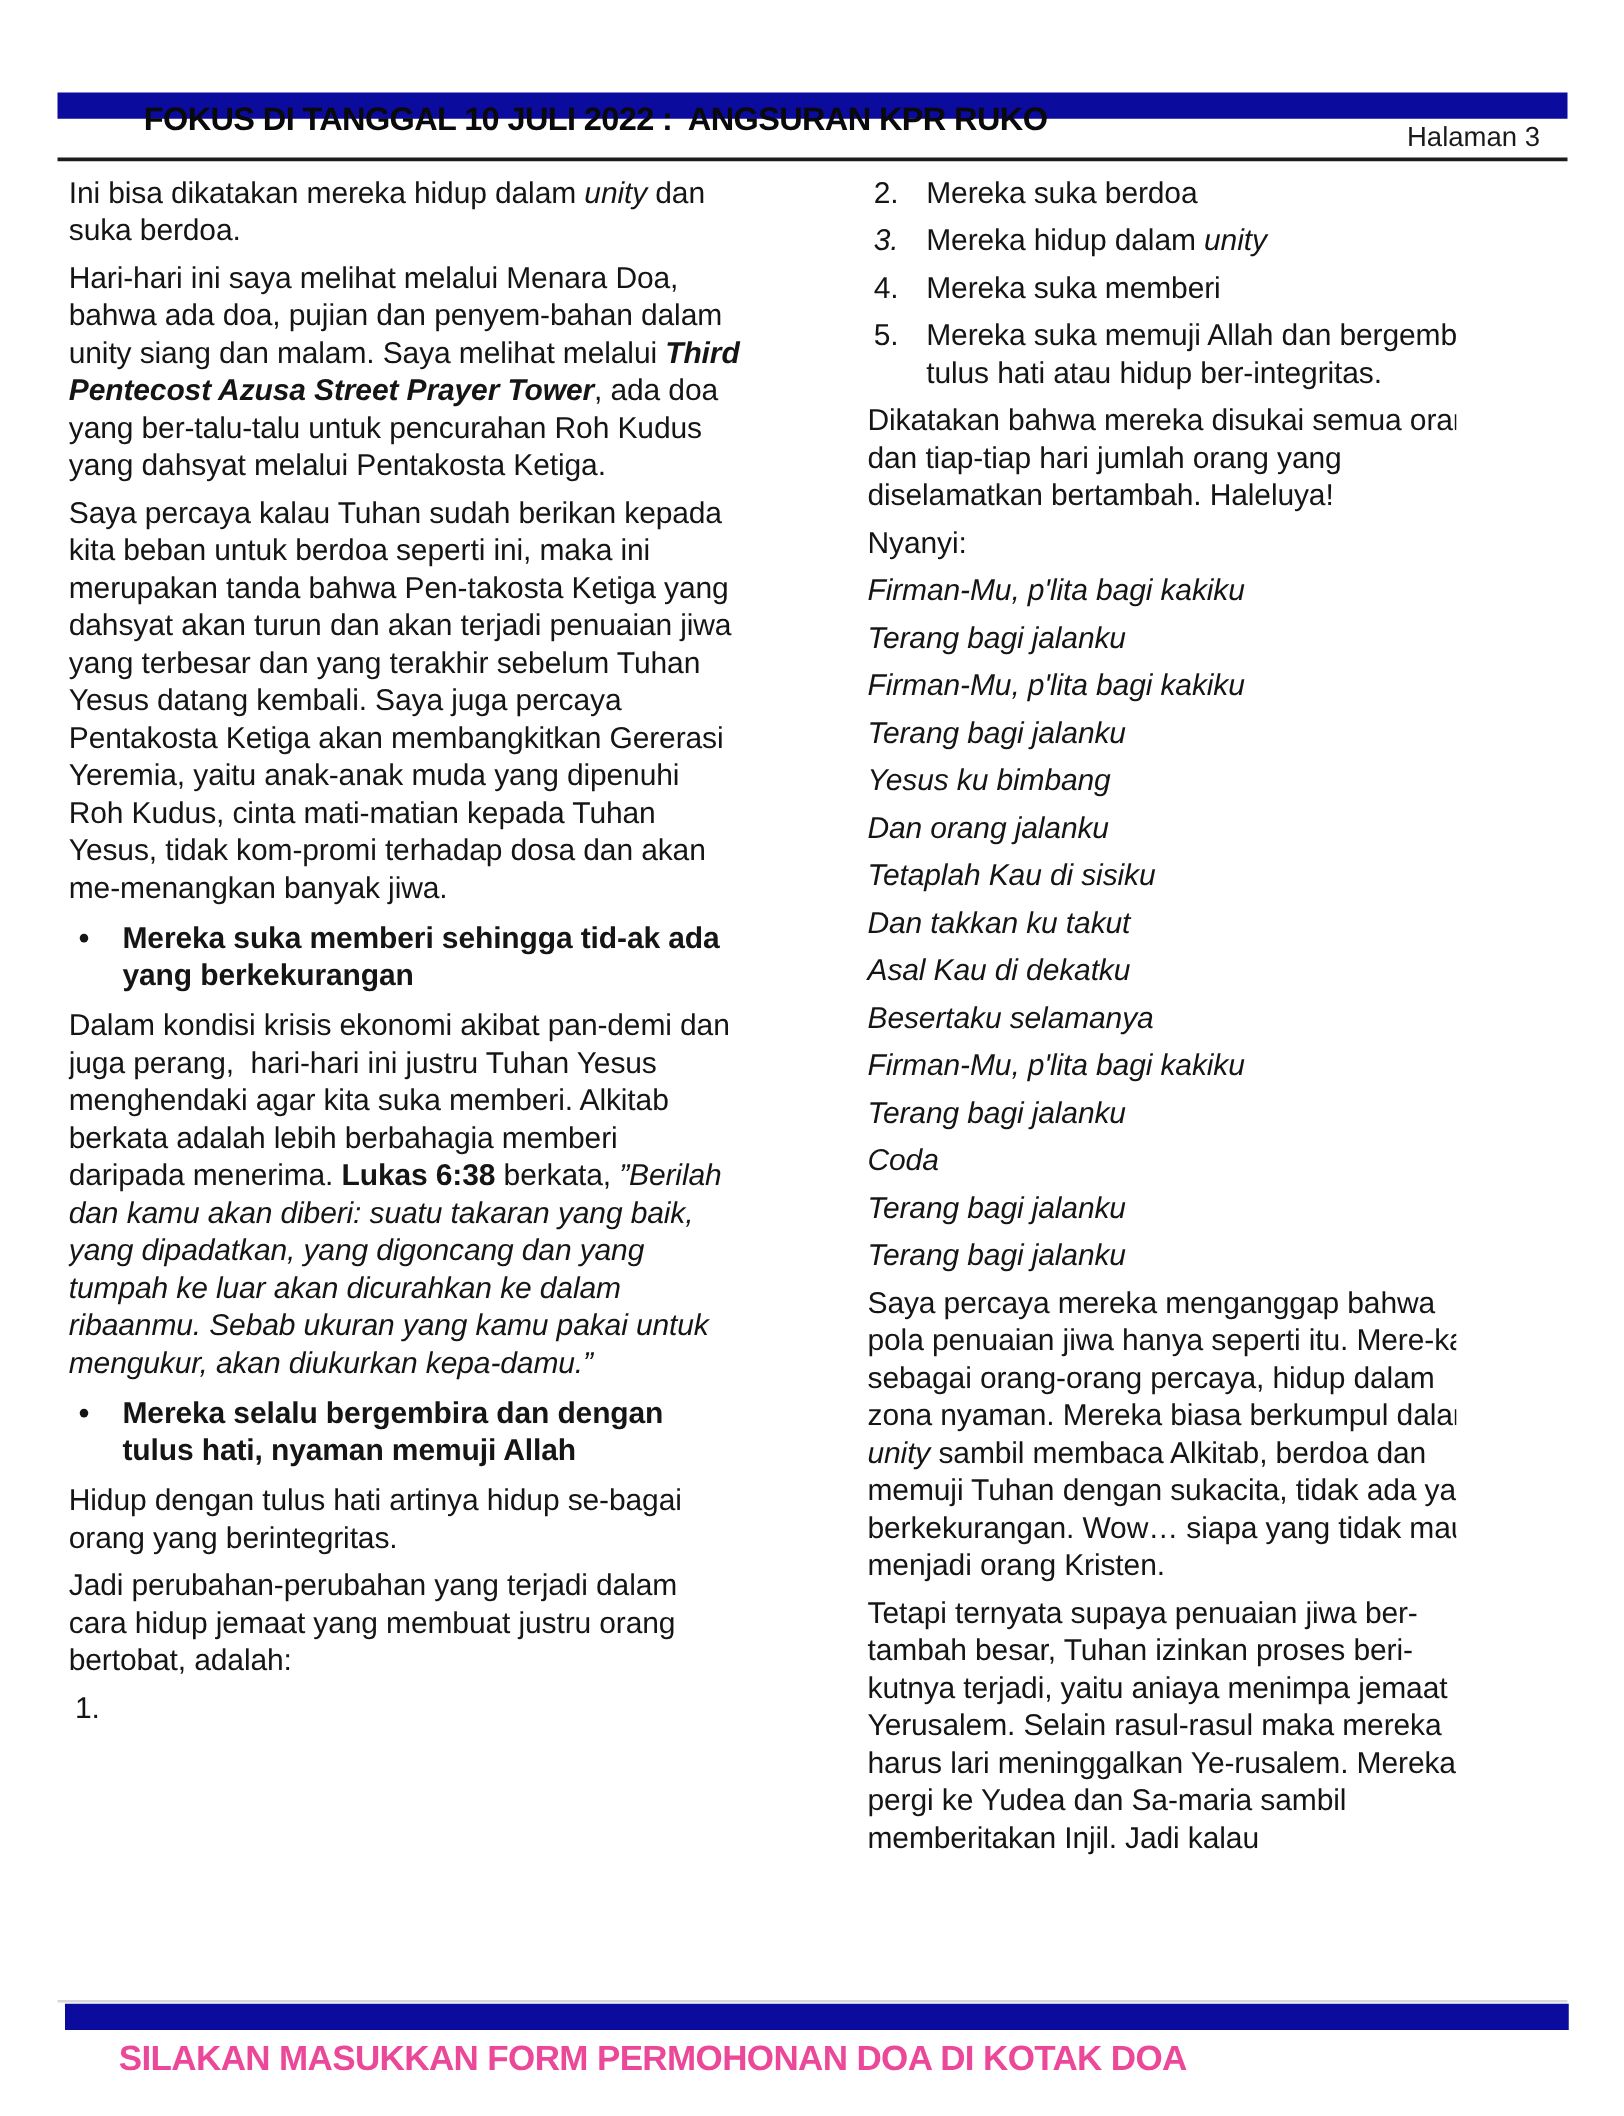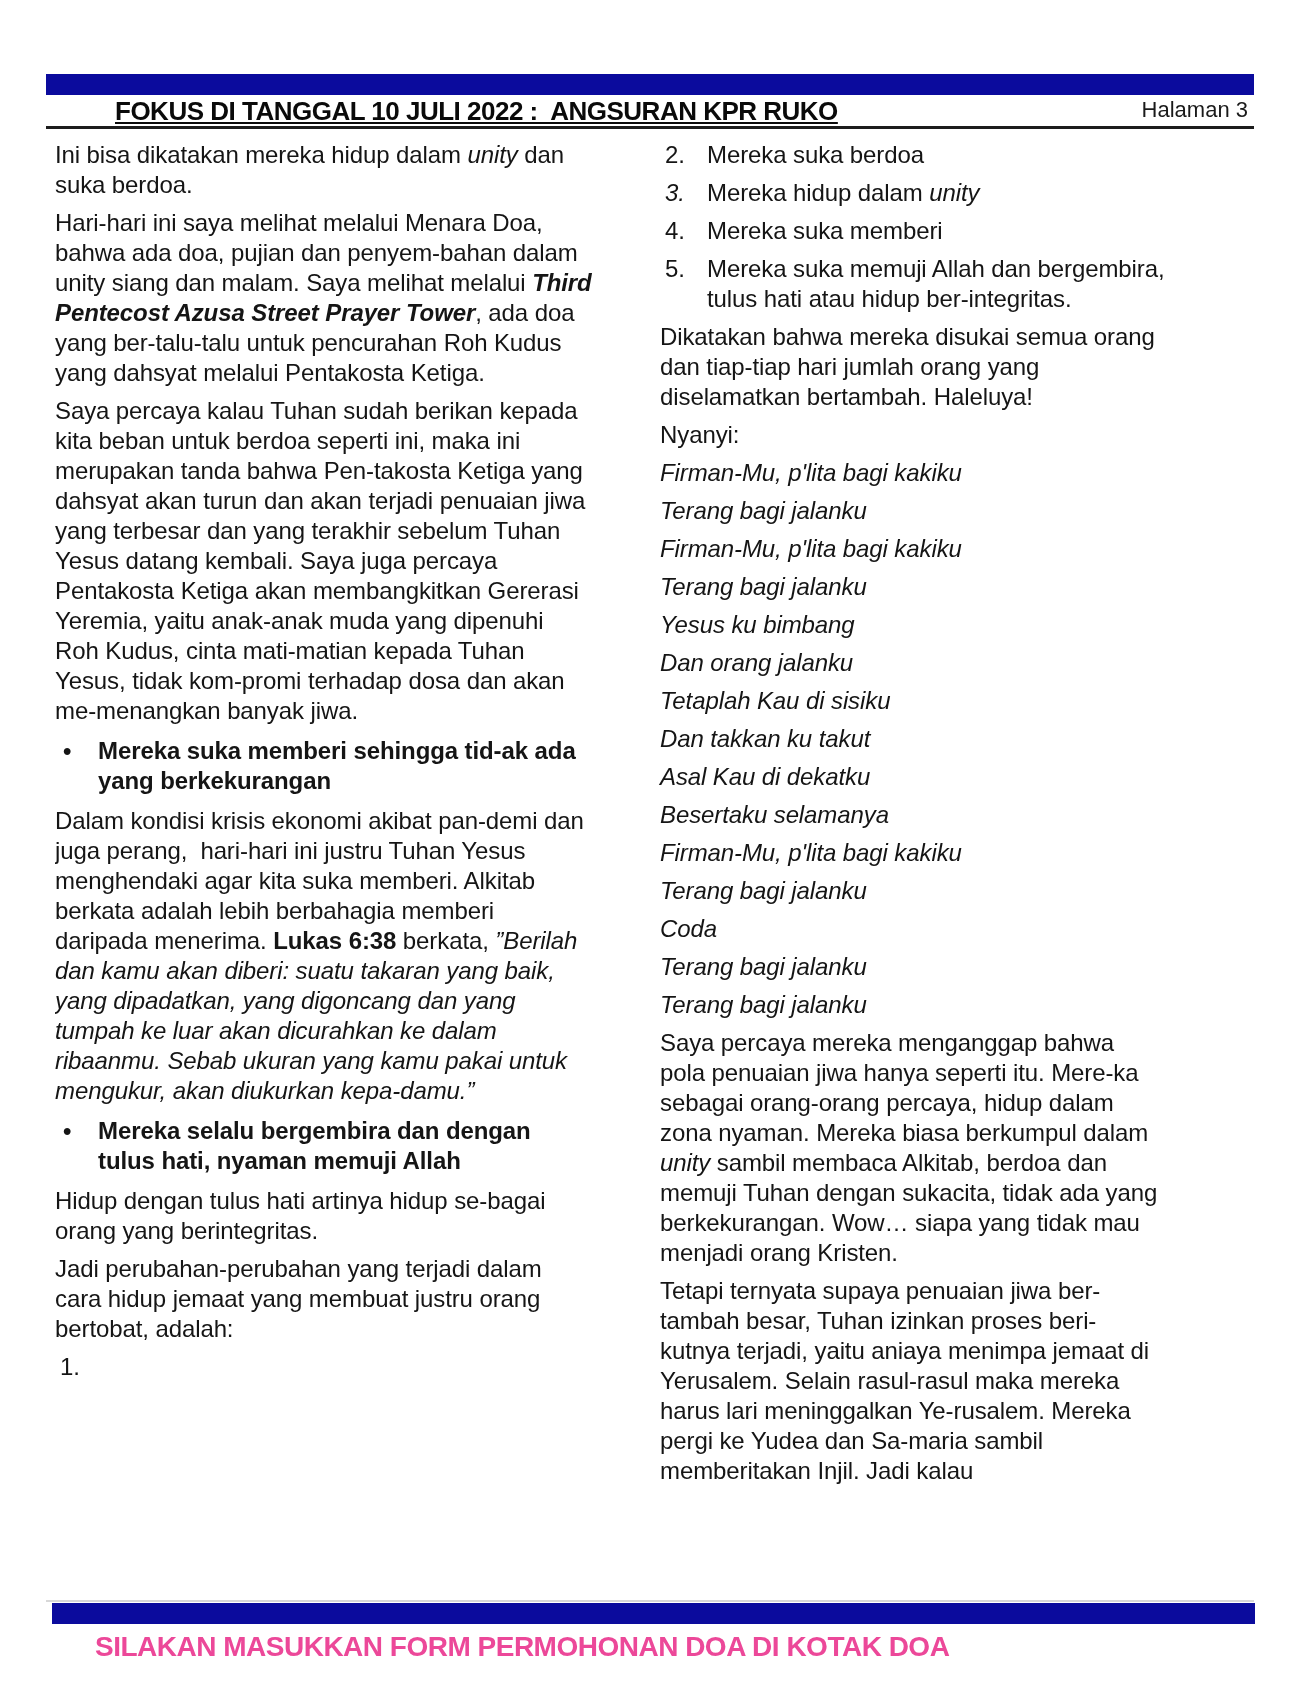--- a/index.html
+++ b/index.html
@@ -10,35 +10,34 @@
     font-family:"Liberation Sans", sans-serif;
     color:#151515;
     position:relative;
     overflow:hidden;
   }
   .page { position:relative; width:1299px; height:1693px; background:#fff; }
 
   
   .top-bar { position:absolute; left:46px; top:74px; width:1208px; height:21px; background:#0b0b9d; }
   .header-title {
-    position:absolute; left:115px; top:96px;
+    position:absolute; left:115px; top:80px;
     font-size:26px; font-weight:bold; letter-spacing:-0.5px; color:#0a0a0a;
     white-space:pre;
-    text-decoration:underline;
   }
   .header-page {
-    position:absolute; right:51px; top:97px;
+    position:absolute; right:67px; top:97px;
     font-size:22px; color:#1a1a1a;
   }
   .header-rule { position:absolute; left:46px; top:126px; width:1208px; height:3px; background:#1c1c1c; }
 
   
   .cols {
     position:absolute; left:55px; top:140px; width:1110px; height:1462px;
-    display:flex; gap:68px; overflow:hidden;
+    display:flex; gap:102px; overflow:hidden;
   }
   .col { font-size:24px; line-height:30px; letter-spacing:-0.1px; }
   .col-left  { width:537px; flex:none; }
   .col-right { width:505px; flex:none; }
 
   .block { margin:0 0 8px 0; }
   .b-bullet { display:flex; margin-top:10px; margin-bottom:10px; }
   .b-bullet .marker { flex:none; width:43px; padding-left:8px; font-weight:bold; }
   .b-bullet .txt { font-weight:bold; }
   .b-li { display:flex; }

